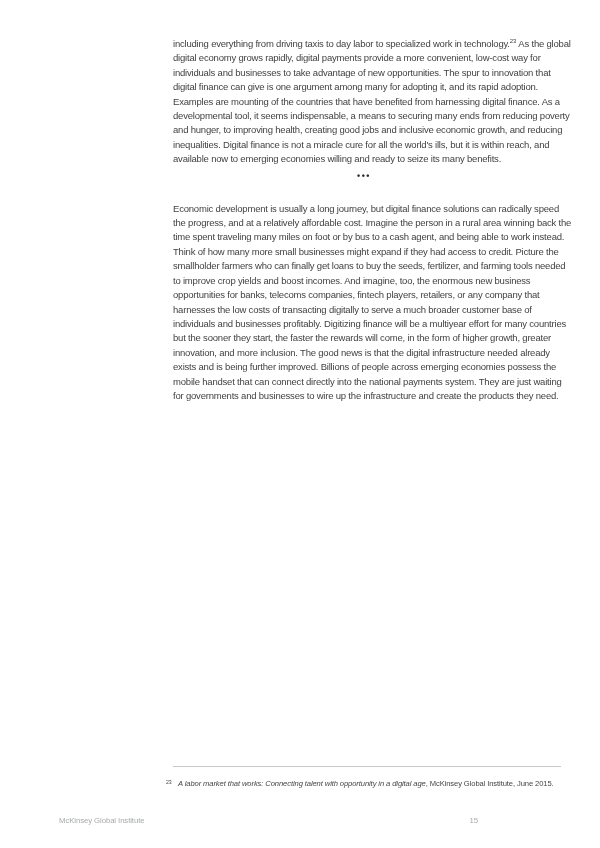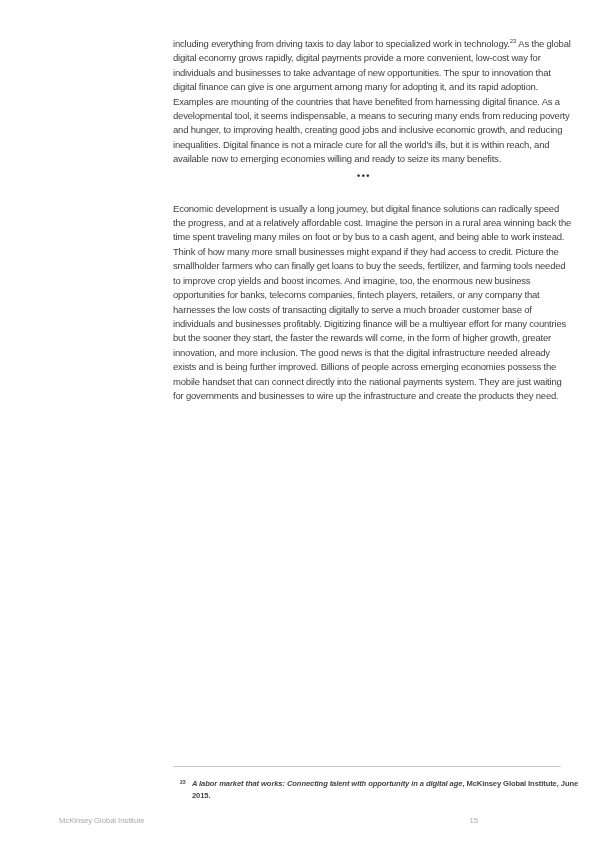--- a/index.html
+++ b/index.html
@@ -48,29 +48,28 @@
   .footnote-rule {
     position: absolute;
     left: 173px;
     top: 766px;
     width: 388px;
     height: 1px;
     background: #c9c9c9;
   }
   .footnote {
     position: absolute;
-    left: 180px;
+    left: 166px;
     top: 778px;
     width: 404px;
     display: flex;
     font-size: 7.6px;
     line-height: 11.5px;
     letter-spacing: -0.1px;
     color: #454545;
-    font-weight: bold;
   }
   .fn-marker {
     flex: 0 0 12px;
     font-size: 5.2px;
     line-height: 11.5px;
     vertical-align: top;
     position: relative;
     top: -1.5px;
     color: #454545;
   }

